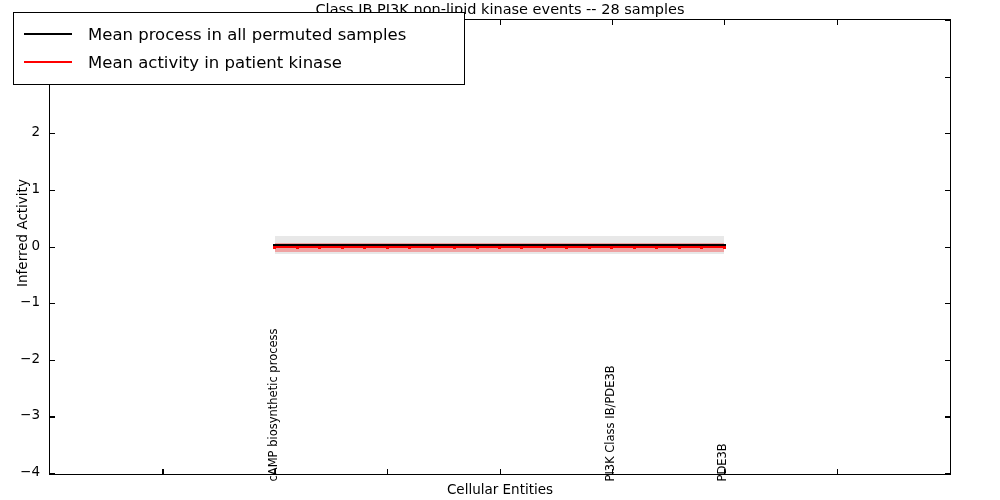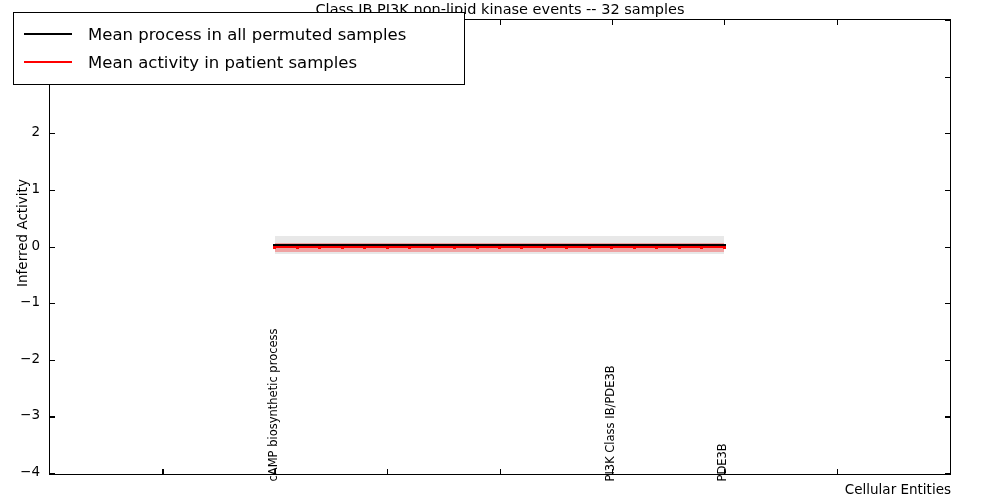--- a/index.html
+++ b/index.html
@@ -100,21 +100,21 @@
     white-space: nowrap;
     transform: rotate(-90deg);
     transform-origin: left bottom;
     line-height: 11.5px;
   }
   #xlabel {
     position: absolute;
     left: 49px;
     top: 481px;
     width: 902px;
-    text-align: right;
+    text-align: center;
     font-size: 13.5px;
     color: #000;
     white-space: nowrap;
   }
   
   #legend {
     position: absolute;
     left: 13px;
     top: 12px;
     border: 1.4px solid #000000;
@@ -159,21 +159,21 @@
     width: 3px;
     height: 3px;
     background: #000000;
   }
 </style>
 </head>
 <body>
 
 <div id="figure">
 
-  <div id="chart-title">Class IB PI3K non-lipid kinase events -- 32 samples</div>
+  <div id="chart-title">Class IB PI3K non-lipid kinase events -- 28 samples</div>
 
   <div id="ylabel">Inferred Activity</div>
   <div id="xlabel">Cellular Entities</div>
 
   <div id="ytick-layer">
       <div class="y-tick-row" style="top: 19px;">
         <span>4</span>
       </div>
       <div class="y-tick-row" style="top: 75.625px;">
         <span>3</span>
@@ -294,17 +294,17 @@
       <div class="xtick-label" style="left: 728.25px; top: 470px;">PDE3B</div>
     </div>
 
   <div id="legend">
     <div class="legend-row">
       <div class="legend-swatch" style="background:#000000"></div>
       <div class="legend-text">Mean process in all permuted samples</div>
     </div>
     <div class="legend-row">
       <div class="legend-swatch" style="background:#ff0000"></div>
-      <div class="legend-text">Mean activity in patient samples</div>
+      <div class="legend-text">Mean activity in patient kinase</div>
     </div>
   </div>
 
 </div>
 
 </body></html>

